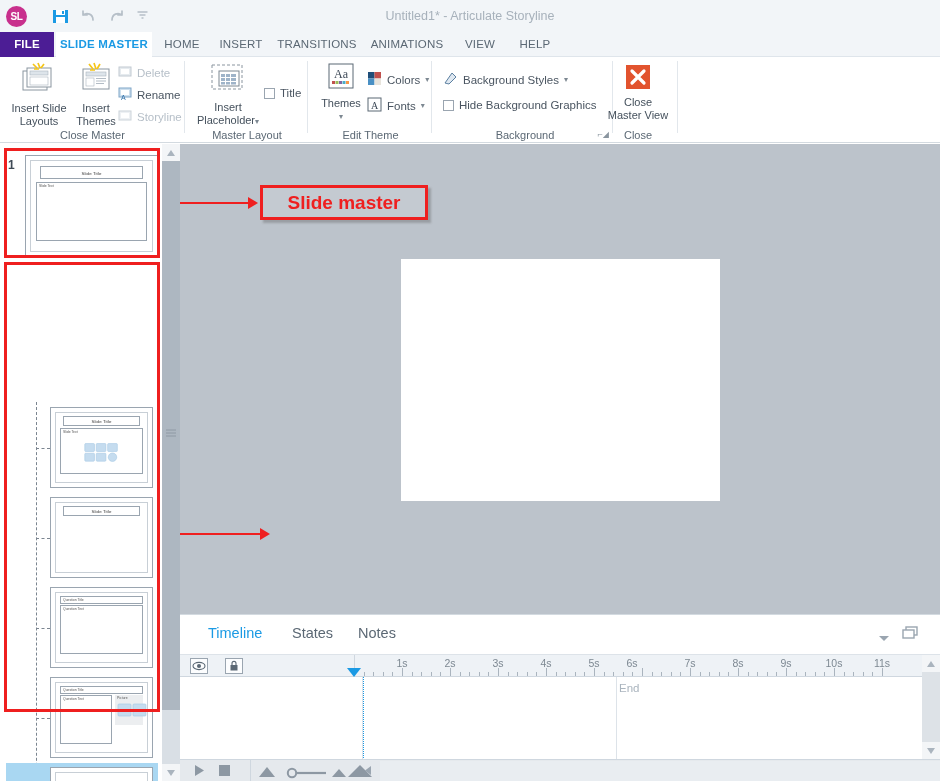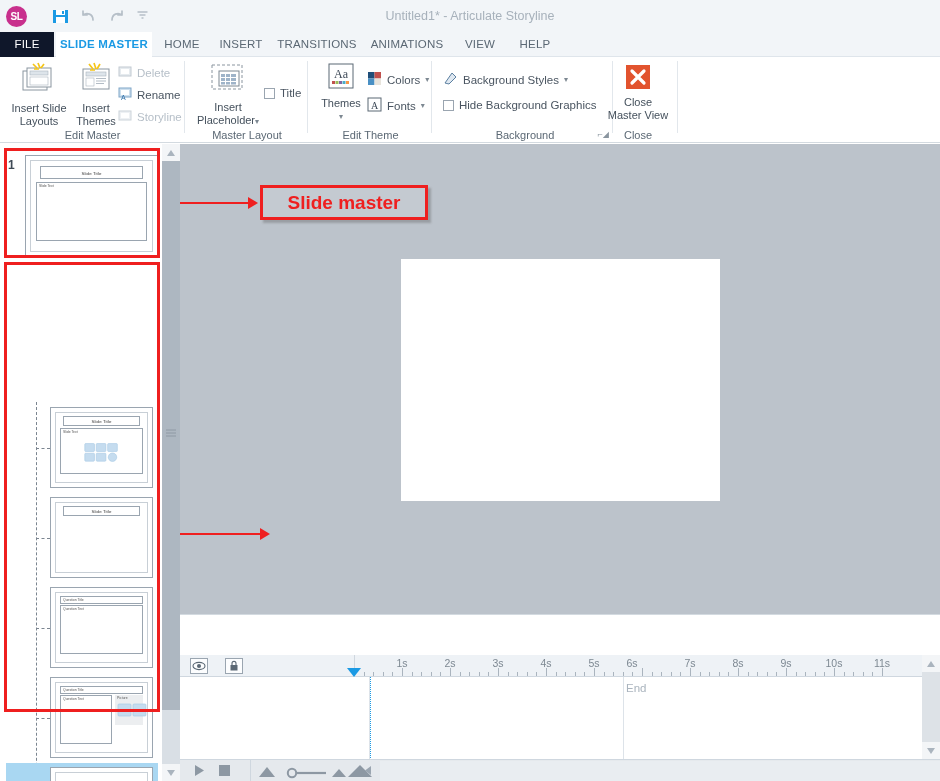--- a/index.html
+++ b/index.html
@@ -33,21 +33,21 @@
   
   .tabstrip {
     position:absolute; left:0; top:32px; width:940px; height:25px;
     background:#f2f5f8; border-bottom:1px solid #dfe5eb;
   }
   .tab {
     position:absolute; top:0; height:25px; line-height:25px;
     font-size:11.5px; color:#5b6874; text-align:center; cursor:default;
     letter-spacing:0.2px;
   }
-  .tab.file { background:#0f172a; color:#fff; font-weight:normal; }
+  .tab.file { background:#4c1d95; color:#fff; font-weight:bold; }
   .tab.active { background:#ffffff; color:#1b9ae4; font-weight:bold; }
 
   
   .ribbon {
     position:absolute; left:0; top:57px; width:940px; height:86px;
     background:#ffffff; border-bottom:1px solid #d3dae0;
   }
   .grp { position:absolute; top:0; height:85px; }
   .grp .gsep { position:absolute; right:0; top:4px; width:1px; height:72px; background:#e2e7ec; }
   .glabel {
@@ -118,21 +118,21 @@
   .bottompanel {
     position:absolute; left:180px; top:614px; width:760px; height:167px;
     background:#ffffff; border-top:1px solid #d3dae0;
   }
   .tlheader { position:absolute; left:0; top:0; width:760px; height:40px; background:#fff; border-bottom:1px solid #dde3e9; }
   .tltab { position:absolute; top:10px; font-size:14.5px; color:#5b6874; cursor:default; }
   .tltab.active { color:#1b9ae4; }
   .tlruler { position:absolute; left:0; top:40px; width:742px; height:22px; background:#eef2f6; border-bottom:1px solid #cfd7df; }
   .tick { position:absolute; bottom:0; width:1px; background:#aab4be; }
   .ticklbl { position:absolute; bottom:7px; font-size:10.5px; color:#7d8892; transform:translateX(-50%); }
-  .tlbody { position:absolute; left:16px; top:62px; width:742px; height:95px; background:#fff; }
+  .tlbody { position:absolute; left:9px; top:62px; width:742px; height:95px; background:#fff; }
   .tlnamecol { position:absolute; left:0; top:0; width:174px; height:83px; background:#fff; border-right:1px solid #dde3e9; }
   .playhead { position:absolute; top:0; width:0; border-left:1px dotted #1b9ae4; }
   .playtri { position:absolute; width:0;height:0; border-left:7px solid transparent; border-right:7px solid transparent; border-top:9px solid #1b9ae4; }
   .endmark { position:absolute; font-size:11.5px; color:#aab4be; }
   .tlfooter { position:absolute; left:0; bottom:0; width:760px; height:22px; background:#e5e9ed; border-top:1px solid #cfd7df; }
   .sqbtn { width:18px;height:16px;border:1px solid #9aa5b0;background:#fcfdfe; display:inline-block; position:relative;}
 </style>
 </head>
 <body>
 
@@ -232,21 +232,21 @@
       <div class="smallbtn disabled" style="left:118px; top:52px;">
         <span>
           <svg width="14" height="14" viewBox="0 0 14 14">
               <rect x="1" y="2" width="12" height="9" fill="#eef1f4" stroke="#ccd3da"></rect>
               <rect x="3" y="4" width="8" height="5" fill="#fff"></rect>
             </svg>
         </span>
         <span>Storyline</span>
       </div>
 
-      <div class="glabel">Edit Master</div>
+      <div class="glabel">Close Master</div>
       <div class="gsep"></div>
     </div>
 
     <div class="grp" style="left:186px; width:122px;">
       <div class="bigbtn" style="left:4px; top:6px; width:76px;">
         <span class="bi">
           <svg width="40" height="32" viewBox="0 0 40 32">
             <rect x="4" y="2" width="30" height="24" fill="none" stroke="#8a959f" stroke-dasharray="3,2"></rect>
             <rect x="11" y="8" width="20" height="15" fill="#fff" stroke="#7d8892"></rect>
             <g fill="#9fb4c9">
@@ -468,20 +468,36 @@
 
   <div class="arrow" style="left:180px; top:202px; width:70px;"></div>
   <div class="arrowhead" style="left:248px; top:197px;"></div>
   <div class="annbox" style="left:260px; top:185px; width:168px; height:35px; line-height:30px; font-size:19px;">Slide master</div>
 
   <div class="arrow" style="left:180px; top:533px; width:82px;"></div>
   <div class="arrowhead" style="left:260px; top:528px;"></div>
 
   <div class="bottompanel">
 
+    <div class="tlheader">
+      <div class="tltab active" style="left:28px;">Timeline</div>
+      <div class="tltab" style="left:112px;">States</div>
+      <div class="tltab" style="left:178px;">Notes</div>
+      <div style="position:absolute; right:50px; top:16px;">
+        <svg width="12" height="8" viewBox="0 0 12 8">
+            <path d="M1 2 L6 7 L11 2" fill="#9aa5b0"></path>
+          </svg>
+      </div>
+      <div style="position:absolute; right:22px; top:11px;">
+        <svg width="16" height="14" viewBox="0 0 16 14">
+            <rect x="4" y="1" width="11" height="8" fill="none" stroke="#9aa5b0" stroke-width="1.4"></rect>
+            <rect x="1" y="4" width="11" height="8" fill="#fff" stroke="#9aa5b0" stroke-width="1.4"></rect>
+          </svg>
+      </div>
+    </div>
 
     <div class="tlruler">
       <div style="position:absolute; left:10px; top:3px;" class="sqbtn">
         <svg width="14" height="12" viewBox="0 0 14 12" style="position:absolute;left:1px;top:1px">
             <ellipse cx="7" cy="6" rx="6" ry="3.6" fill="none" stroke="#5b6874" stroke-width="1.1"></ellipse>
             <circle cx="7" cy="6" r="2" fill="#5b6874"></circle>
           </svg>
       </div>
       <div style="position:absolute; left:45px; top:3px;" class="sqbtn">
         <svg width="14" height="12" viewBox="0 0 14 12" style="position:absolute;left:1px;top:1px">

